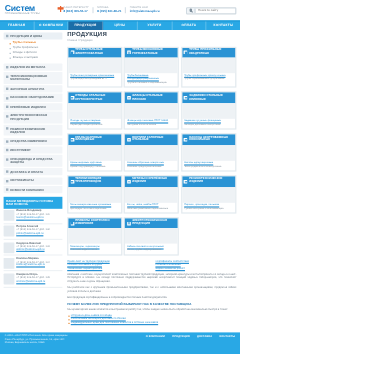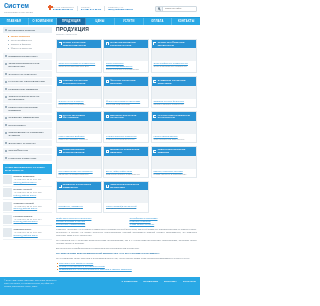--- a/index.html
+++ b/index.html
@@ -11,21 +11,21 @@
   }
   .page { width: 200px; height: 306px; position: relative; background: #fff; }
 
   
   .header {
     height: 17px; background: #ffffff;
     display: flex; align-items: center;
     padding: 0 3px 0 4px; gap: 3px;
   }
   .logo { display: flex; flex-direction: column; justify-content: center; width: 40px; flex: none; }
-  .logo-main { display: flex; align-items: center; gap: 19px; font-family: Liberation Mono, monospace; }
+  .logo-main { display: flex; align-items: center; gap: 19px; }
   .logo-text {
     font-size: 7.2px; font-weight: bold; color: #1479c4;
     letter-spacing: -0.2px; line-height: 7.5px;
     white-space: nowrap;
   }
   .logo-plus { position: relative; width: 5px; height: 5px; flex: none; }
   .logo-plus::before, .logo-plus::after {
     content: ""; position: absolute; background: #e8612c;
   }
   .logo-plus::before { left: 1.7px; top: 0; width: 1.6px; height: 5px; }

